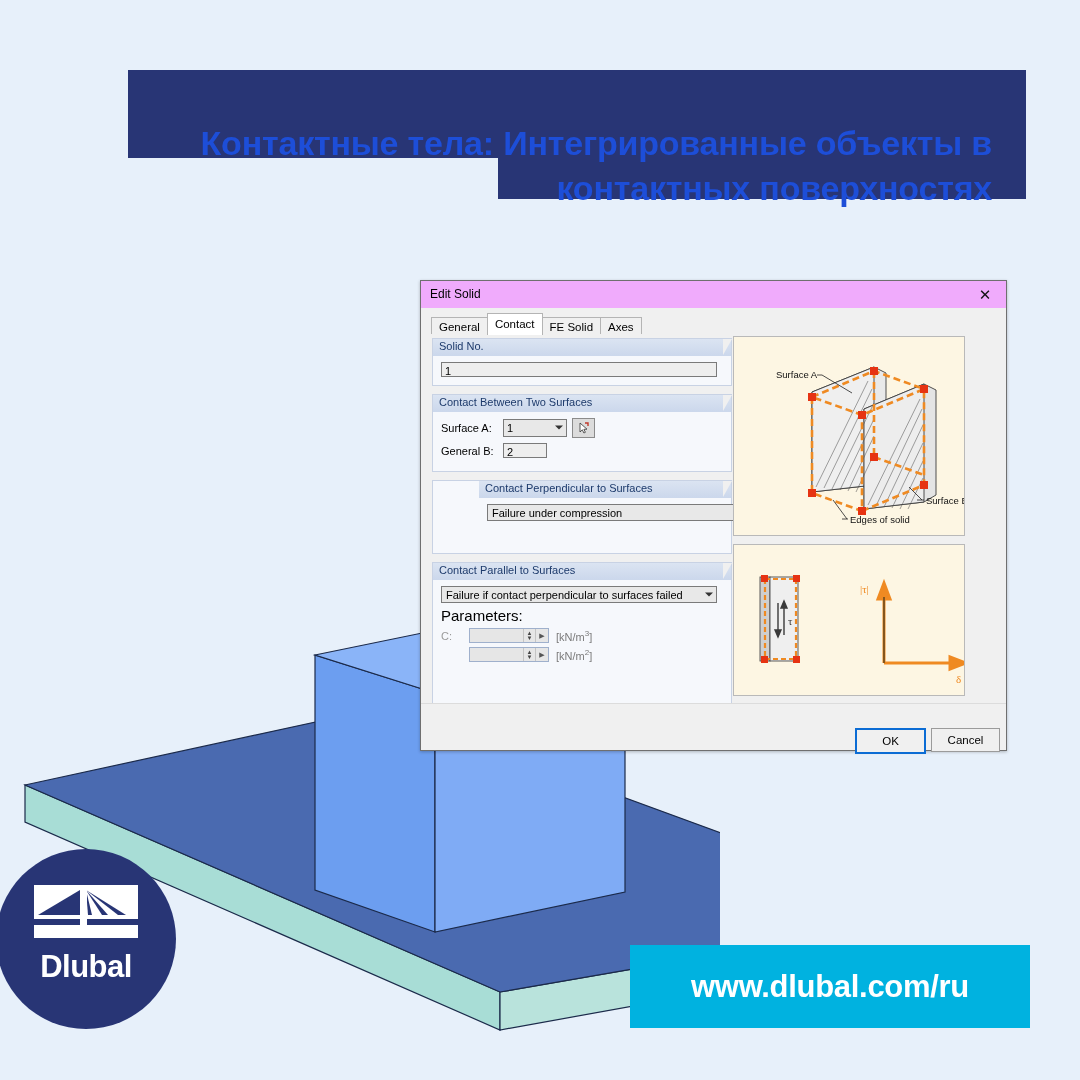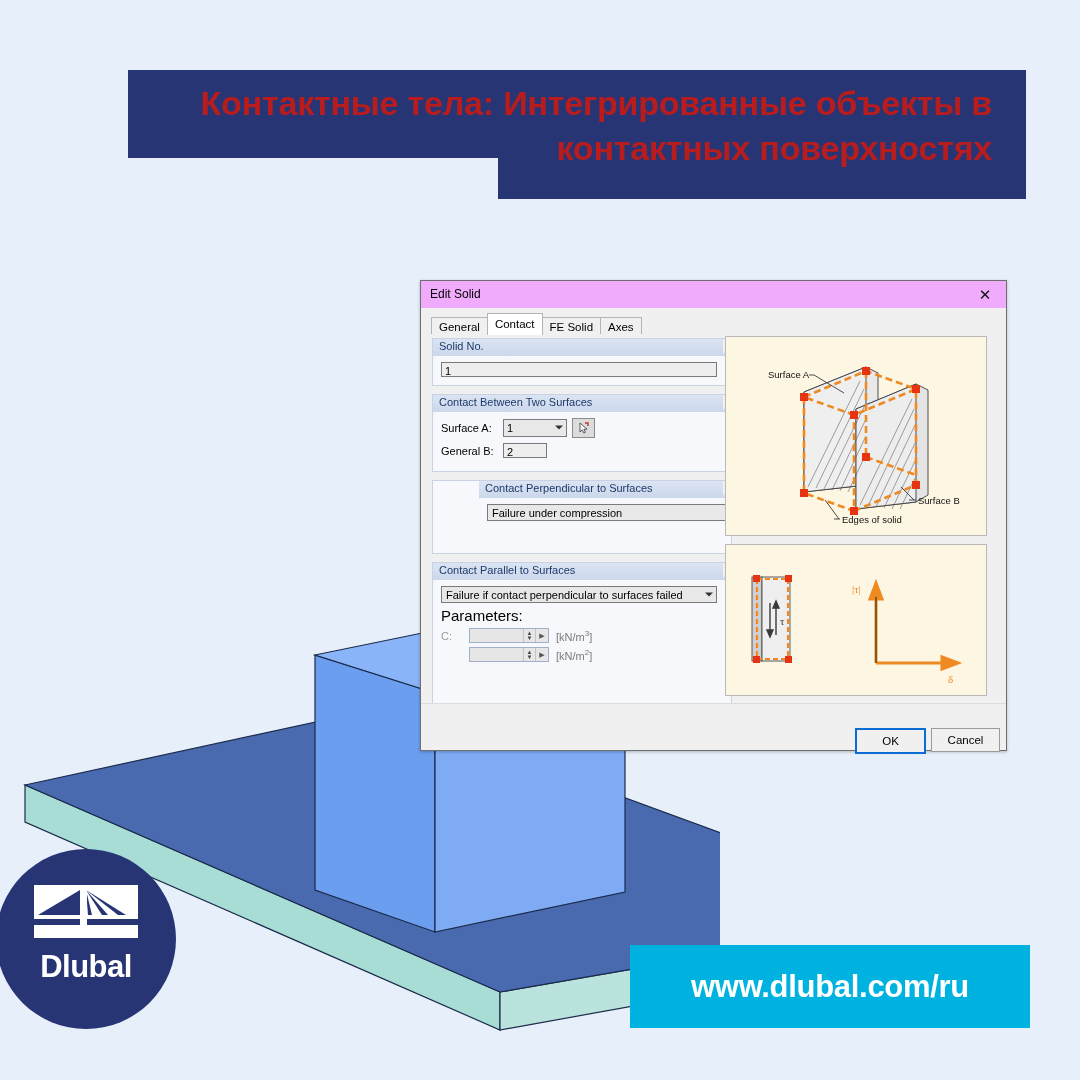--- a/index.html
+++ b/index.html
@@ -16,23 +16,24 @@
   #title-banner-2{
     position:absolute;left:498px;top:158px;width:528px;height:41px;
     background:#283575;
   }
   #title-text-wrap{
     position:absolute;left:128px;top:70px;width:898px;height:129px;
     display:flex;align-items:flex-start;justify-content:flex-end;
     pointer-events:none;
   }
   #title-text{
-    color:#b91c1c;font-size:34px;line-height:45px;font-weight:bold;
+    color:#1d4ed8;font-size:34px;line-height:45px;font-weight:bold;
     text-align:right;padding:11px 34px 0 24px;letter-spacing:-0.2px;
     white-space:pre-line;
+    margin-top:40px;
   }
   
   #model-3d{position:absolute;left:0;top:560px;width:720px;height:520px;}
   
   #edit-solid-dialog{
     position:absolute;left:420px;top:280px;width:585px;height:469px;
     background:#f0f0f0;border:1px solid #6f6f6f;
     box-shadow:0 1px 3px rgba(0,0,0,.25);
     font-size:11px;color:#000;
   }
@@ -120,21 +121,21 @@
     color:#444;font-size:6px;line-height:5px;border-left:1px solid #c4c4c4;
   }
   .spin-right{
     position:absolute;right:0;top:0;width:12px;height:13px;
     display:flex;align-items:center;justify-content:center;
     color:#555;font-size:7px;border-left:1px solid #c4c4c4;
   }
   .unit{margin-left:7px;color:#7b7b7b;font-size:11px;}
   .unit sup{font-size:8px;}
   
-  #right-col{position:absolute;left:304px;top:2px;width:262px;}
+  #right-col{position:absolute;left:312px;top:2px;width:232px;}
   .diagram-box{
     background:#fdf6e3;border:1px solid #b9b9b9;position:relative;overflow:hidden;
   }
   #diagram-1{height:198px;margin-bottom:8px;}
   #diagram-2{height:150px;}
   
   #dialog-footer{
     position:absolute;left:0;right:0;bottom:0;height:46px;background:#f0f0f0;
     border-top:1px solid #dcdcdc;
   }

